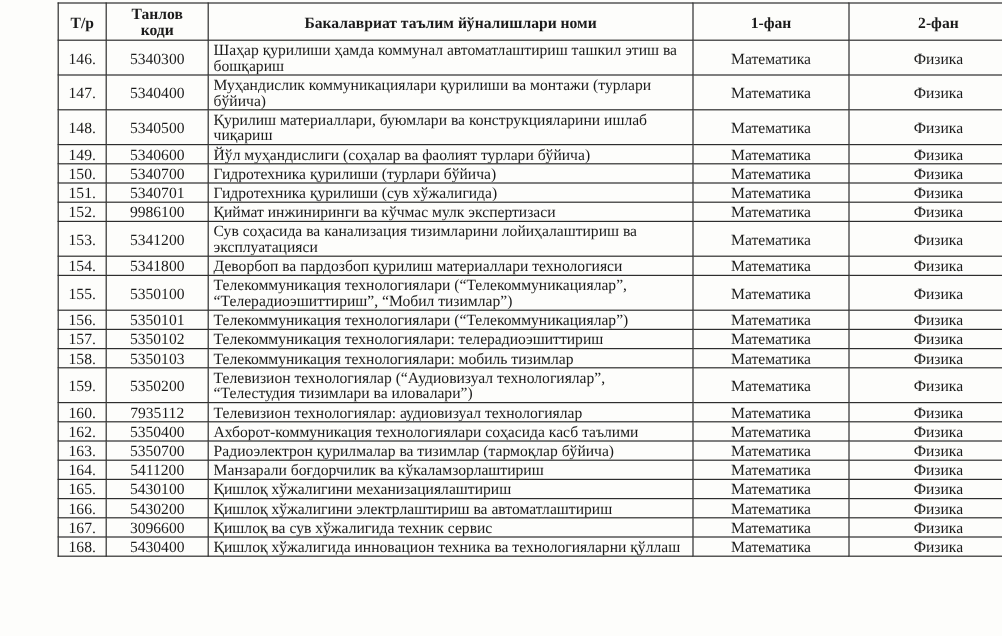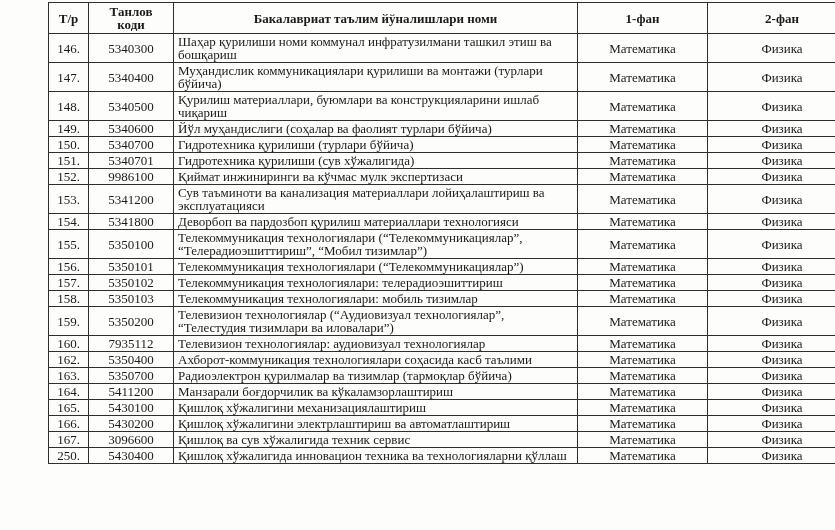--- a/index.html
+++ b/index.html
@@ -67,21 +67,21 @@
 коди</th>
         <th>Бакалавриат таълим йўналишлари номи</th>
         <th>1-фан</th>
         <th>2-фан</th>
       </tr>
     </thead>
     <tbody>
         <tr>
     <td class="num">146.</td>
     <td class="code">5340300</td>
-    <td class="name">Шаҳар қурилиши номи коммунал инфратузилмани ташкил этиш ва бошқариш</td>
+    <td class="name">Шаҳар қурилиши ҳамда коммунал автоматлаштириш ташкил этиш ва бошқариш</td>
     <td class="subj">Математика</td>
     <td class="subj">Физика</td>
   </tr>
         <tr>
     <td class="num">147.</td>
     <td class="code">5340400</td>
     <td class="name">Муҳандислик коммуникациялари қурилиши ва монтажи (турлари бўйича)</td>
     <td class="subj">Математика</td>
     <td class="subj">Физика</td>
   </tr>
@@ -116,21 +116,21 @@
         <tr>
     <td class="num">152.</td>
     <td class="code">9986100</td>
     <td class="name">Қиймат инжиниринги ва кўчмас мулк экспертизаси</td>
     <td class="subj">Математика</td>
     <td class="subj">Физика</td>
   </tr>
         <tr>
     <td class="num">153.</td>
     <td class="code">5341200</td>
-    <td class="name">Сув таъминоти ва канализация материаллари лойиҳалаштириш ва эксплуатацияси</td>
+    <td class="name">Сув соҳасида ва канализация тизимларини лойиҳалаштириш ва эксплуатацияси</td>
     <td class="subj">Математика</td>
     <td class="subj">Физика</td>
   </tr>
         <tr>
     <td class="num">154.</td>
     <td class="code">5341800</td>
     <td class="name">Деворбоп ва пардозбоп қурилиш материаллари технологияси</td>
     <td class="subj">Математика</td>
     <td class="subj">Физика</td>
   </tr>
@@ -212,21 +212,21 @@
     <td class="subj">Физика</td>
   </tr>
         <tr>
     <td class="num">167.</td>
     <td class="code">3096600</td>
     <td class="name">Қишлоқ ва сув хўжалигида техник сервис</td>
     <td class="subj">Математика</td>
     <td class="subj">Физика</td>
   </tr>
         <tr>
-    <td class="num">250.</td>
+    <td class="num">168.</td>
     <td class="code">5430400</td>
     <td class="name">Қишлоқ хўжалигида инновацион техника ва технологияларни қўллаш</td>
     <td class="subj">Математика</td>
     <td class="subj">Физика</td>
   </tr>
       </tbody>
   </table>
 </div>
 
 </body></html>

